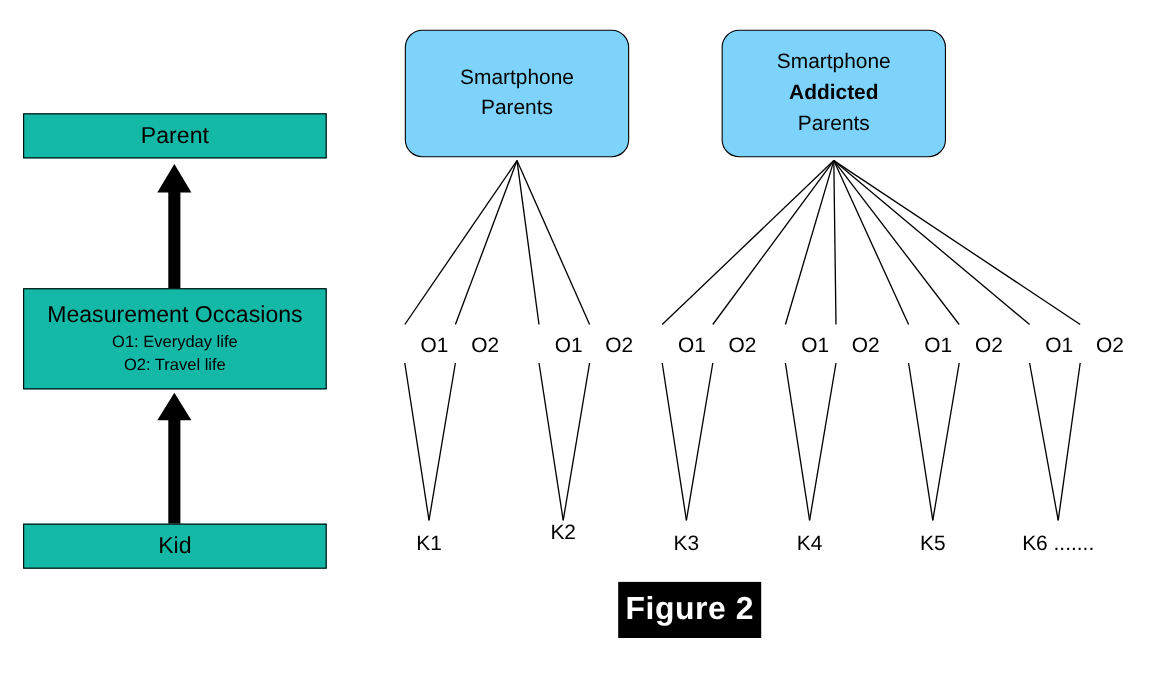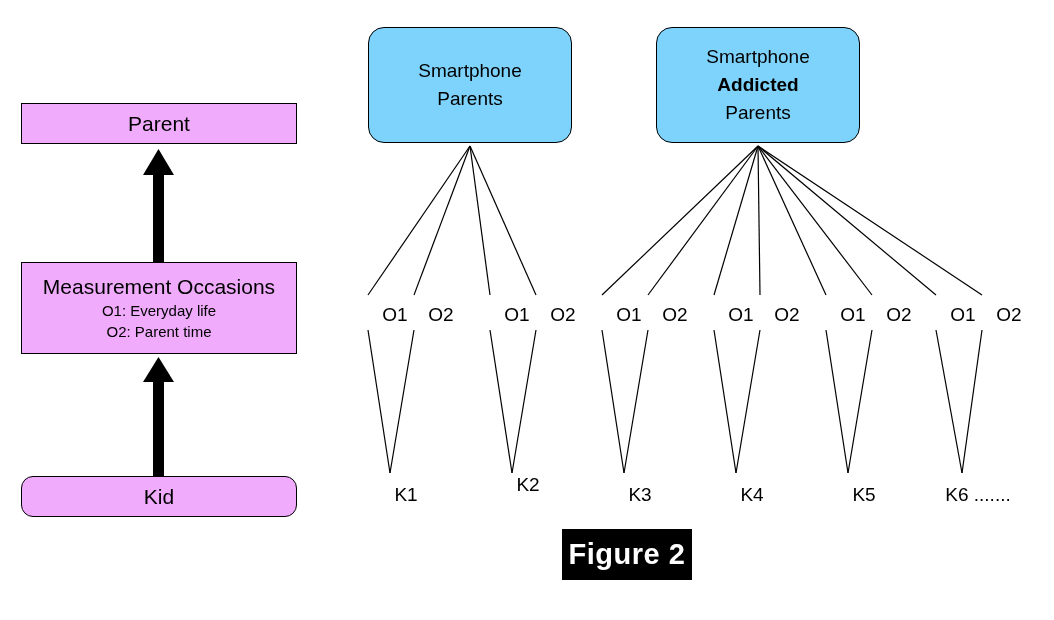--- a/index.html
+++ b/index.html
@@ -15,21 +15,21 @@
     overflow: hidden;
     font-family: "Liberation Sans", sans-serif;
     color: #000000;
   }
 
   
   .legend-box {
     position: absolute;
     box-sizing: border-box;
     border: 1.6px solid #000000;
-    background: #f0abfc;
+    background: #14b8a6;
     display: flex;
     flex-direction: column;
     align-items: center;
     justify-content: center;
     text-align: center;
   }
   .legend-title {
     font-size: 19px;
     line-height: 26px;
     white-space: nowrap;
@@ -38,21 +38,21 @@
     font-size: 21px;
   }
   .legend-sub {
     font-size: 15px;
     line-height: 21px;
     white-space: nowrap;
   }
 
   #parent-box   { left: 21px;  top: 103px; width: 276px; height: 41px; }
   #occasion-box { left: 21px;  top: 262px; width: 276px; height: 92px; }
-  #kid-box      { left: 21px;  top: 476px; width: 276px; height: 41px; border-radius: 12px; }
+  #kid-box      { left: 21px;  top: 476px; width: 276px; height: 41px; }
 
   
   .group-box {
     position: absolute;
     box-sizing: border-box;
     border: 1.6px solid #000000;
     border-radius: 16px;
     background: #7dd3fc;
     display: flex;
     flex-direction: column;
@@ -72,21 +72,21 @@
 
   .node-label {
     position: absolute;
     font-size: 19px;
     line-height: 19px;
     white-space: nowrap;
     transform: translate(-50%, 0);
     text-align: center;
   }
   .occasion-label { top: 305px; margin-left: 27px; }
-  .kid-label      { top: 485px; margin-left: 16px; }
+  .kid-label      { top: 485px; }
 
   
   #figure-badge {
     position: absolute;
     left: 562px;
     top: 529px;
     width: 130px;
     height: 51px;
     background: #000000;
     color: #ffffff;
@@ -111,21 +111,21 @@
 
 <div id="page">
 
   <div class="legend-box" id="parent-box">
     <div class="legend-title big">Parent</div>
   </div>
 
   <div class="legend-box" id="occasion-box">
     <div class="legend-title big">Measurement Occasions</div>
     <div class="legend-sub">O1: Everyday life</div>
-    <div class="legend-sub">O2: Parent time</div>
+    <div class="legend-sub">O2: Travel life</div>
   </div>
 
   <div class="legend-box" id="kid-box">
     <div class="legend-title big">Kid</div>
   </div>
 
   <svg id="arrows" viewBox="0 0 1054 620">
     <g fill="#000" stroke="none">
 
       <g>

